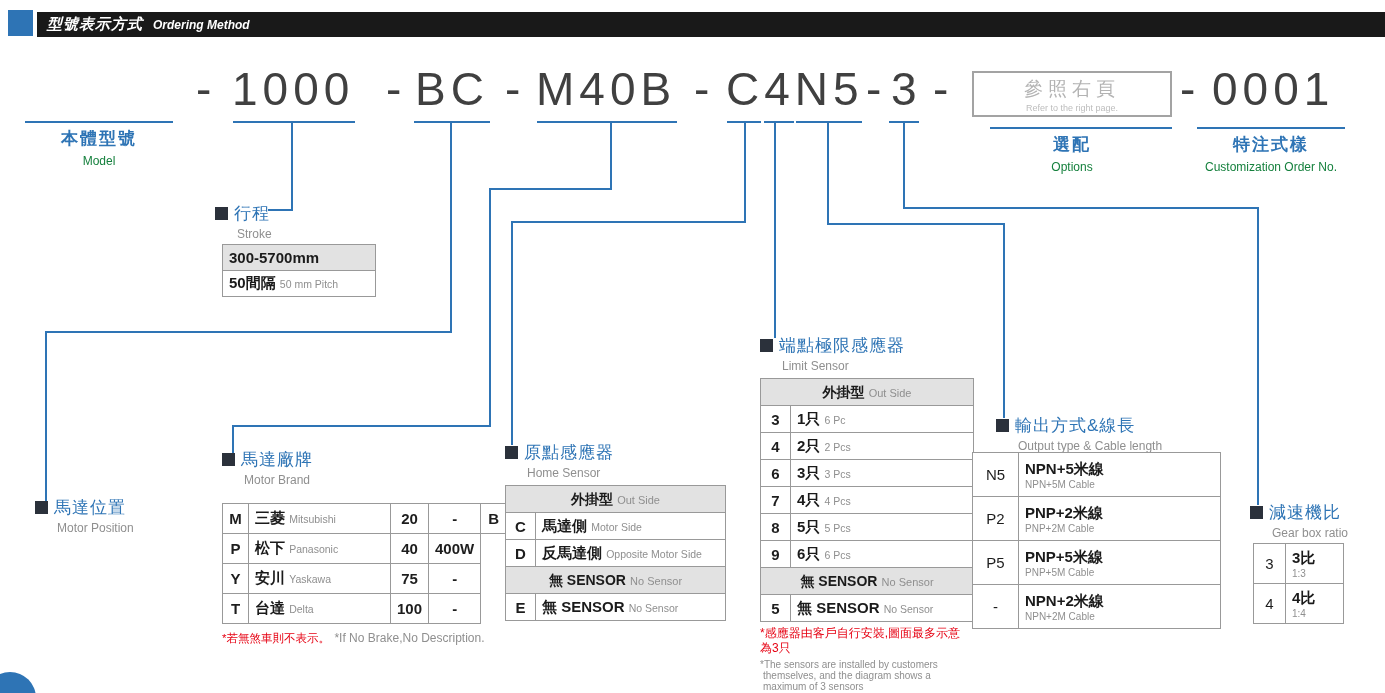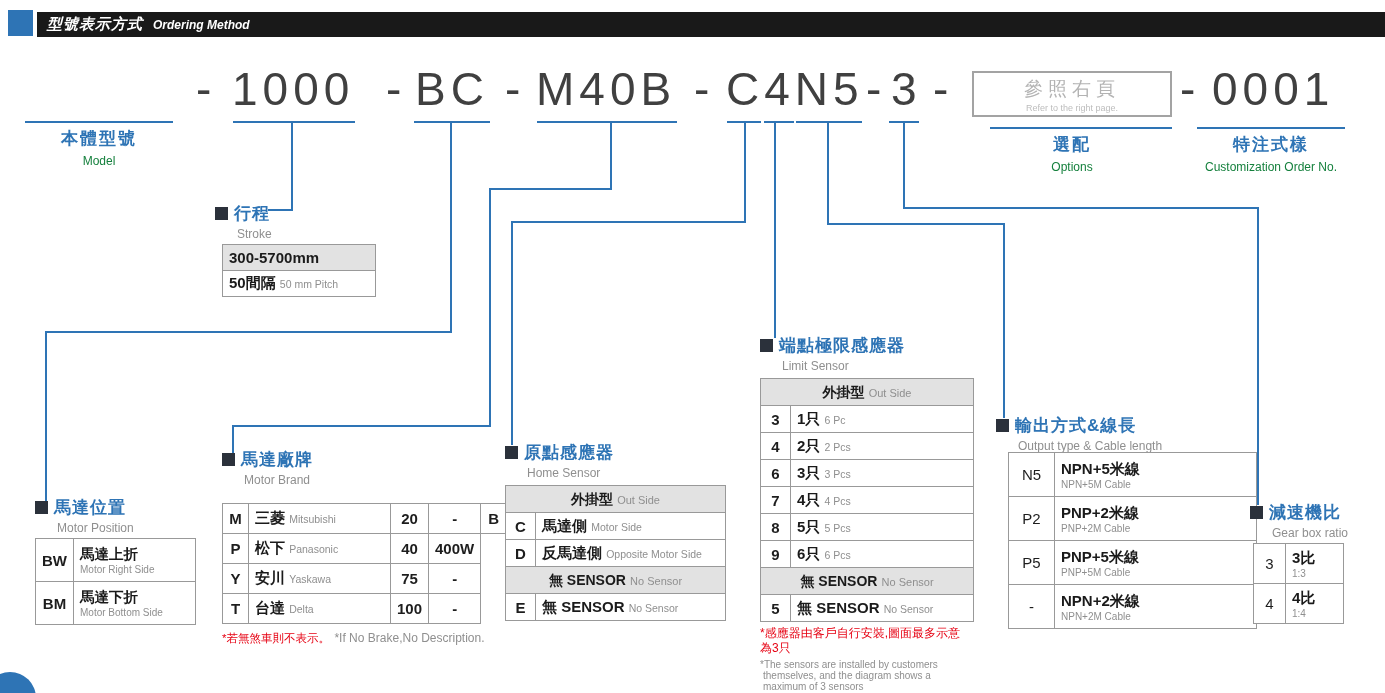--- a/index.html
+++ b/index.html
@@ -26,21 +26,21 @@
   .hline { height:2px; } .vline { width:2px; }
 
   
   .callout { position:absolute; text-align:center; }
   .callout .zh-big { font-size:17px; font-weight:bold; color:#2e74b5; letter-spacing:2px; }
   .callout .en-sm { font-size:12px; color:#15803d; margin-top:4px; }
 
   
   .sect-title { position:absolute; display:flex; align-items:center; gap:6px; white-space:nowrap; }
   .sq { width:13px; height:13px; background:#2b313b; flex:0 0 auto; }
-  .sect-zh { font-size:17px; font-weight:bold; color:#2e74b5; letter-spacing:1px; }
+  .sect-zh { font-size:17px; font-weight:normal; color:#2e74b5; letter-spacing:1px; }
   .sect-en { position:absolute; font-size:12px; color:#8f8f8f; white-space:nowrap; }
 
   
   table.t { position:absolute; border-collapse:collapse; table-layout:fixed; background:#fff; }
   table.t td { border:1px solid #999; font-size:15px; color:#1d1d1d; padding:2px 6px; vertical-align:middle; white-space:nowrap; overflow:hidden; }
   td.code { text-align:center; padding:2px 1px; font-weight:bold; }
   td.code-n { text-align:center; padding:2px 1px; font-weight:normal; }
   td.num { text-align:center; padding:2px 1px; font-weight:bold; }
   td.hdrcell { background:#e2e2e2; text-align:center; }
   .zh { font-weight:bold; color:#1a1a1a; font-size:15px; }
@@ -163,42 +163,20 @@
         </td>
       </tr>
     </tbody>
   </table>
 
   <div class="sect-title" style="left:35px;top:496px">
     <span class="sq"></span>
     <span class="sect-zh">馬達位置</span>
   </div>
   <div class="sect-en" style="left:57px;top:521px">Motor Position</div>
-  <table class="t t-pos" style="left:35px;top:538px">
-    <colgroup>
-        <col style="width:38px">
-        <col style="width:122px">
-      </colgroup>
-    <tbody>
-      <tr>
-        <td class="code">BW</td>
-        <td>
-          <div class="zh" style="font-size:14.5px">馬達上折</div>
-          <div class="en10">Motor Right Side</div>
-        </td>
-      </tr>
-      <tr>
-        <td class="code">BM</td>
-        <td>
-          <div class="zh" style="font-size:14.5px">馬達下折</div>
-          <div class="en10">Motor Bottom Side</div>
-        </td>
-      </tr>
-    </tbody>
-  </table>
 
   <div class="sect-title" style="left:222px;top:448px">
     <span class="sq"></span>
     <span class="sect-zh">馬達廠牌</span>
   </div>
   <div class="sect-en" style="left:244px;top:473px">Motor Brand</div>
   <table class="t t-brand" style="left:222px;top:503px">
     <colgroup>
         <col style="width:26px">
         <col style="width:142px">
@@ -378,21 +356,21 @@
     <div class="note-gray10" style="margin-top:3px">*The sensors are installed by customers</div>
     <div class="note-gray10" style="padding-left:3px">themselves, and the diagram shows a</div>
     <div class="note-gray10" style="padding-left:3px">maximum of 3 sensors</div>
   </div>
 
   <div class="sect-title" style="left:996px;top:414px">
     <span class="sq"></span>
     <span class="sect-zh">輸出方式&amp;線長</span>
   </div>
   <div class="sect-en" style="left:1018px;top:439px">Output type &amp; Cable length</div>
-  <table class="t t-out" style="left:1008px;top:452px">
+  <table class="t t-out" style="left:972px;top:452px">
     <colgroup>
         <col style="width:46px">
         <col style="width:202px">
       </colgroup>
     <tbody>
       <tr>
         <td class="code-n">N5</td>
         <td>
           <div class="zh">NPN+5米線</div>
           <div class="en10">NPN+5M Cable</div>

